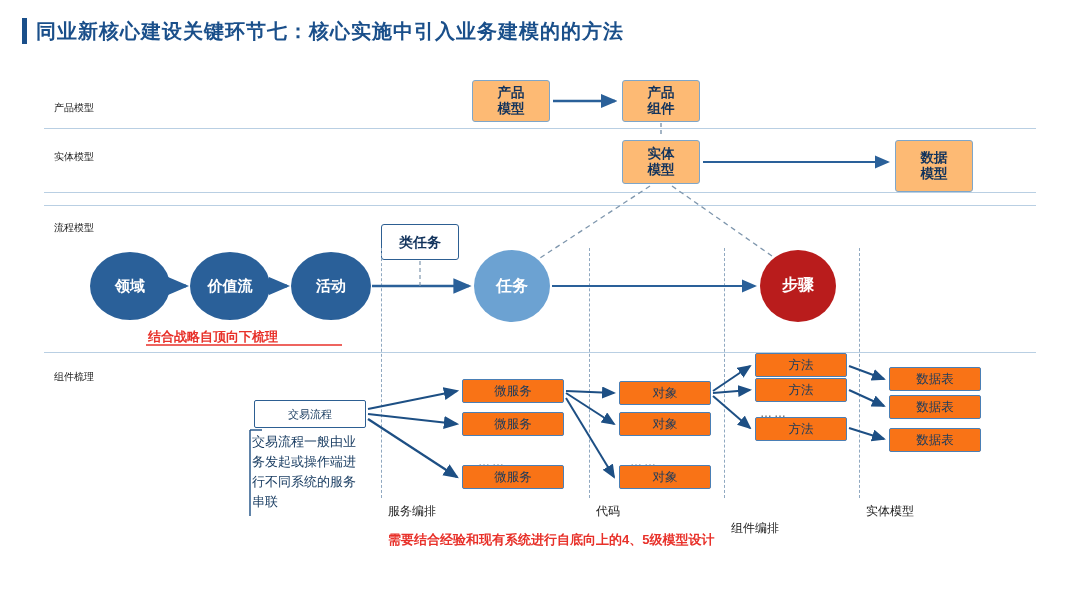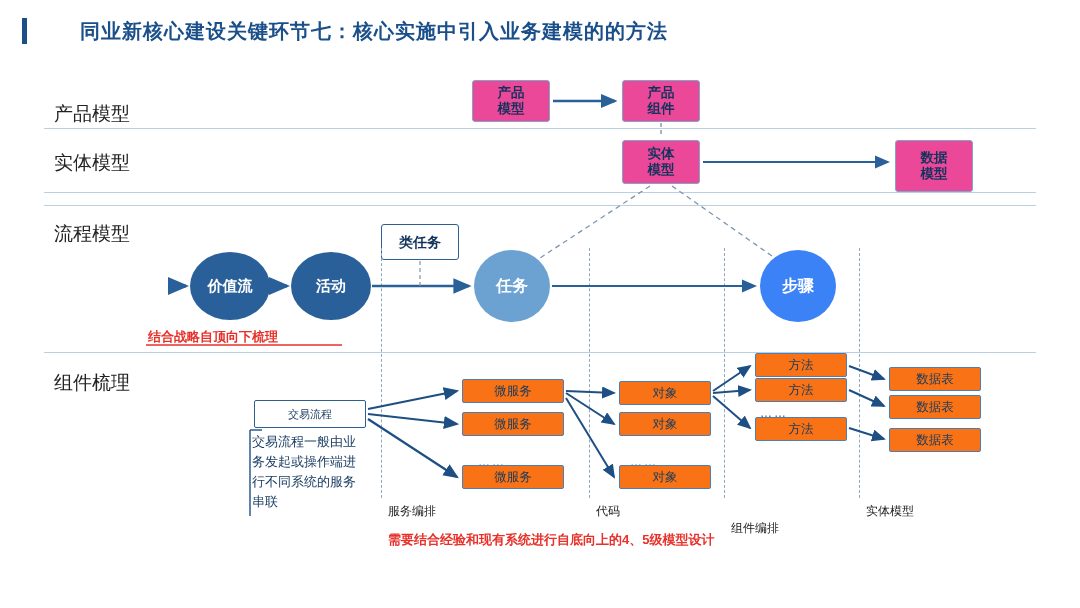--- a/index.html
+++ b/index.html
@@ -17,36 +17,35 @@
     position:absolute;left:0;top:0;width:1080px;height:58px;
     background:#ffffff;
   }
   .title-accent{
     position:absolute;left:22px;top:18px;width:5px;height:26px;background:#1a4f8a;
   }
   .title-text{
     position:absolute;left:36px;top:18px;
     font-size:20px;font-weight:bold;color:#1a4f8a;letter-spacing:1px;
     white-space:nowrap;
-    margin-left:44px;
   }
   .band-line{position:absolute;left:44px;width:992px;height:1px;background:#b9cfe3;}
 
   .row-label{
-    position:absolute;font-size:19px;color:#222;white-space:nowrap;
+    position:absolute;font-size:10px;color:#222;white-space:nowrap;
   }
 
   
   .box{
     position:absolute;box-sizing:border-box;
     display:flex;align-items:center;justify-content:center;
     text-align:center;line-height:1.15;
   }
   .box-blue{
-    background:#ec4899;border:1px solid #7ea6c9;border-radius:3px;
+    background:#fdba74;border:1px solid #7ea6c9;border-radius:3px;
     color:#12335c;font-weight:bold;font-size:13.5px;
   }
   .box-white{
     background:#f97316;border:1px solid #4a7fb5;border-radius:2px;
     color:#173a5e;font-size:12.5px;
   }
   .box-white-dark{
     background:#ffffff;border:1px solid #2d5f92;border-radius:2px;
     color:#173a5e;font-size:11px;
   }
@@ -56,21 +55,21 @@
   }
 
   
   .circle{
     position:absolute;border-radius:50%;
     display:flex;align-items:center;justify-content:center;
     color:#ffffff;font-weight:bold;text-align:center;line-height:1.15;
   }
   .c-dark{background:#2a6099;}
   .c-mid{background:#6ca2d2;}
-  .c-light{background:#3b82f6;color:#ffffff;}
+  .c-light{background:#b91c1c;color:#ffffff;font-family:Liberation Mono, monospace;}
 
   
   .note-red{
     position:absolute;color:#e8312a;font-size:13px;font-weight:bold;white-space:nowrap;
   }
   .note-dark{
     position:absolute;color:#1b3e63;font-size:13px;line-height:1.55;
   }
   .small-label{
     position:absolute;color:#222;font-size:12px;white-space:nowrap;
@@ -122,20 +121,21 @@
   <div class="box box-blue" style="left:472px;top:80px;width:78px;height:42px;white-space:pre-line;">产品
 模型</div>
   <div class="box box-blue" style="left:622px;top:80px;width:78px;height:42px;white-space:pre-line;">产品
 组件</div>
 
   <div class="box box-blue" style="left:622px;top:140px;width:78px;height:44px;white-space:pre-line;">实体
 模型</div>
   <div class="box box-blue" style="left:895px;top:140px;width:78px;height:52px;white-space:pre-line;">数据
 模型</div>
 
+  <div class="circle c-dark" style="left:90px;top:252px;width:80px;height:68px;font-size:15px;">领域</div>
   <div class="circle c-dark" style="left:190px;top:252px;width:80px;height:68px;font-size:15px;">价值流</div>
   <div class="circle c-dark" style="left:291px;top:252px;width:80px;height:68px;font-size:15px;">活动</div>
 
   <div class="box box-tasktype" style="left:381px;top:224px;width:78px;height:36px;">类任务</div>
 
   <div class="circle c-mid" style="left:474px;top:250px;width:76px;height:72px;font-size:16px;">任务</div>
   <div class="circle c-light" style="left:760px;top:250px;width:76px;height:72px;font-size:16px;">步骤</div>
 
   <div class="note-red" style="left:148px;top:328px;">结合战略自顶向下梳理</div>
 

